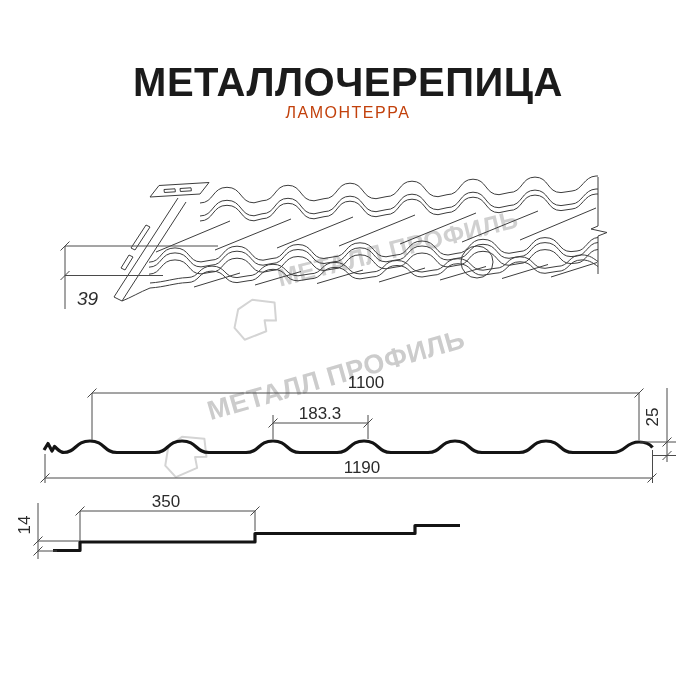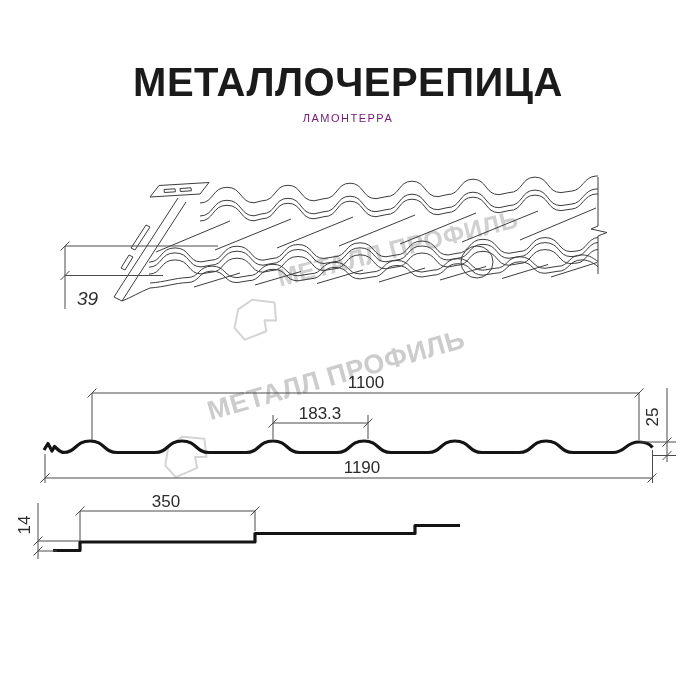--- a/index.html
+++ b/index.html
@@ -5,21 +5,21 @@
   html,body{margin:0;padding:0;}
   body{
     width:700px;height:700px;background:#ffffff;position:relative;overflow:hidden;
     font-family:"Liberation Sans", sans-serif;
   }
   .header{position:absolute;left:0;top:60px;width:696px;text-align:center;}
   .title{
     font-size:40px;font-weight:700;color:#1b1b1b;letter-spacing:.5px;line-height:1.1;
   }
   .subtitle{
-    margin-top:8px;font-size:11px;font-weight:400;color:#701a75;letter-spacing:1.5px;
+    font-size:16px;font-weight:400;color:#c2410c;letter-spacing:1.5px;
   }
   svg.drawing{position:absolute;left:0;top:0;}
   .thin{stroke:#3d3d3d;stroke-width:1;fill:none;}
   .dim{stroke:#4a4a4a;stroke-width:1;fill:none;}
   .thick{stroke:#141414;stroke-width:3.2;fill:none;stroke-linejoin:round;}
   .dimtext{font-size:17px;fill:#2b2b2b;}
   .dimtext39{font-size:19px;font-style:italic;fill:#2b2b2b;}
   .wm-text{font-size:25px;font-weight:700;fill:#d0d0d0;letter-spacing:.5px;}
   .wm-text2{font-size:27px;font-weight:700;fill:#cccccc;letter-spacing:.5px;}
   .wm-logo{fill:none;stroke:#d4d4d4;stroke-width:2;stroke-linejoin:round;}

